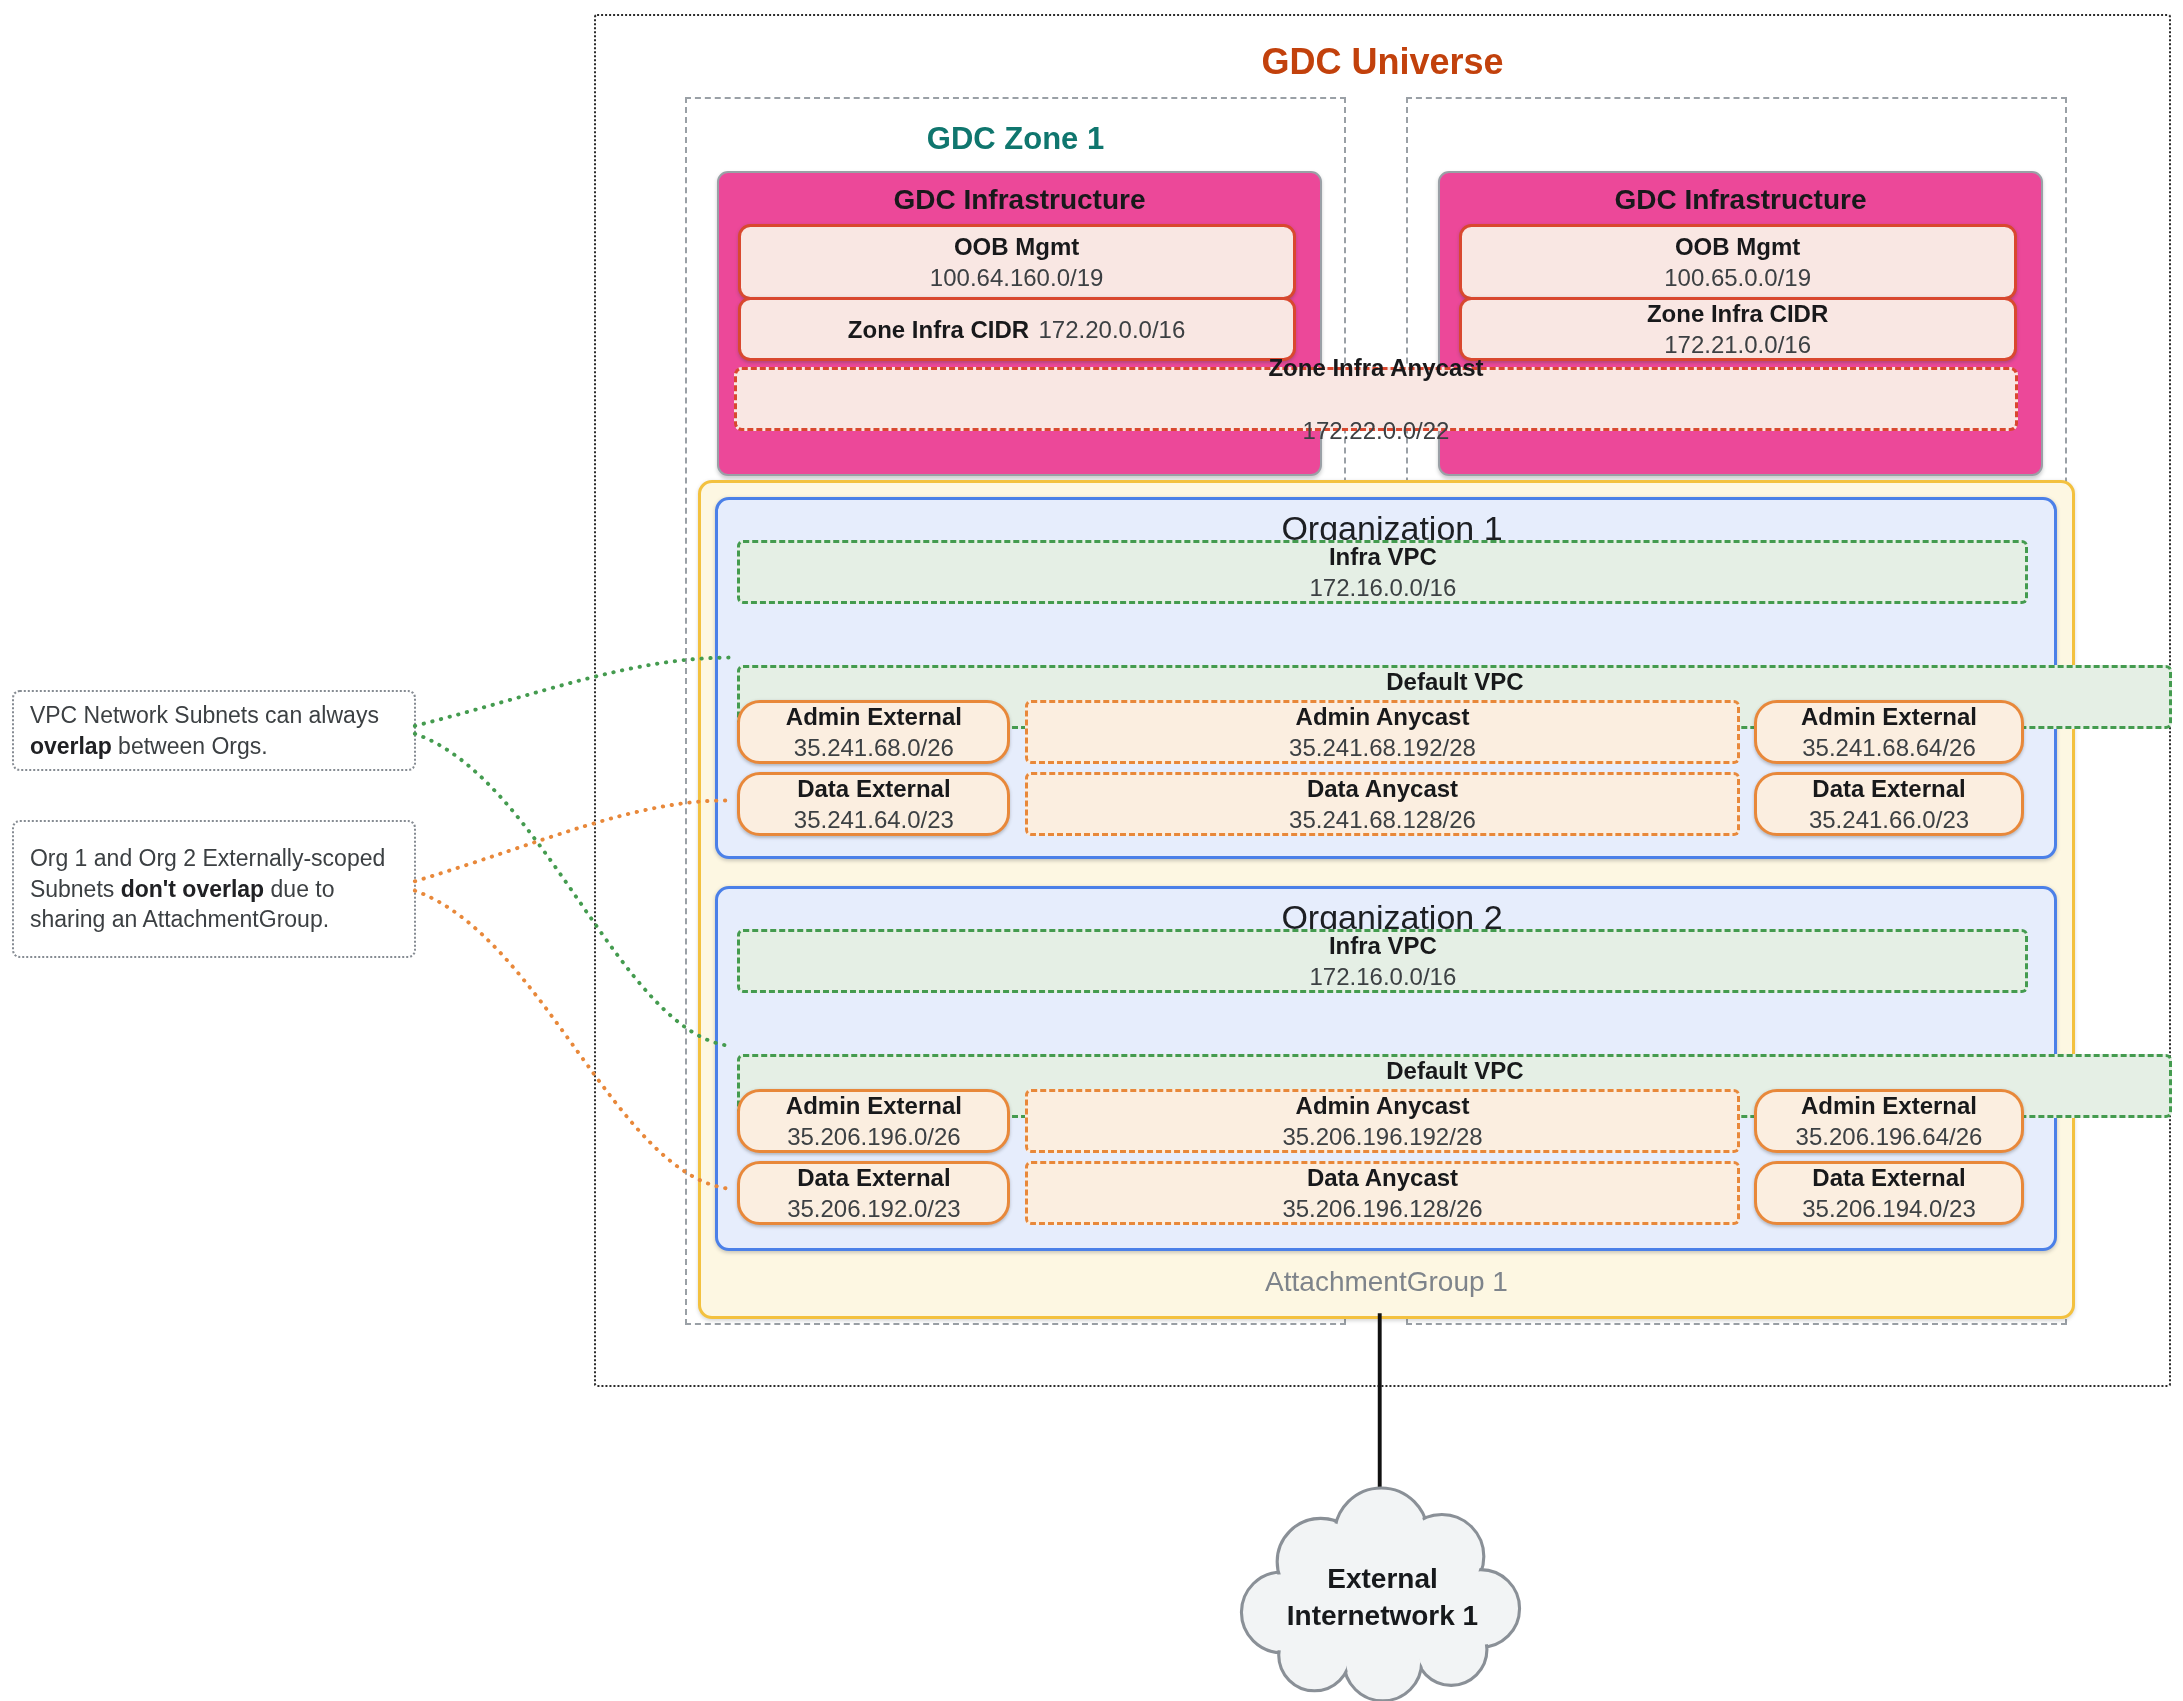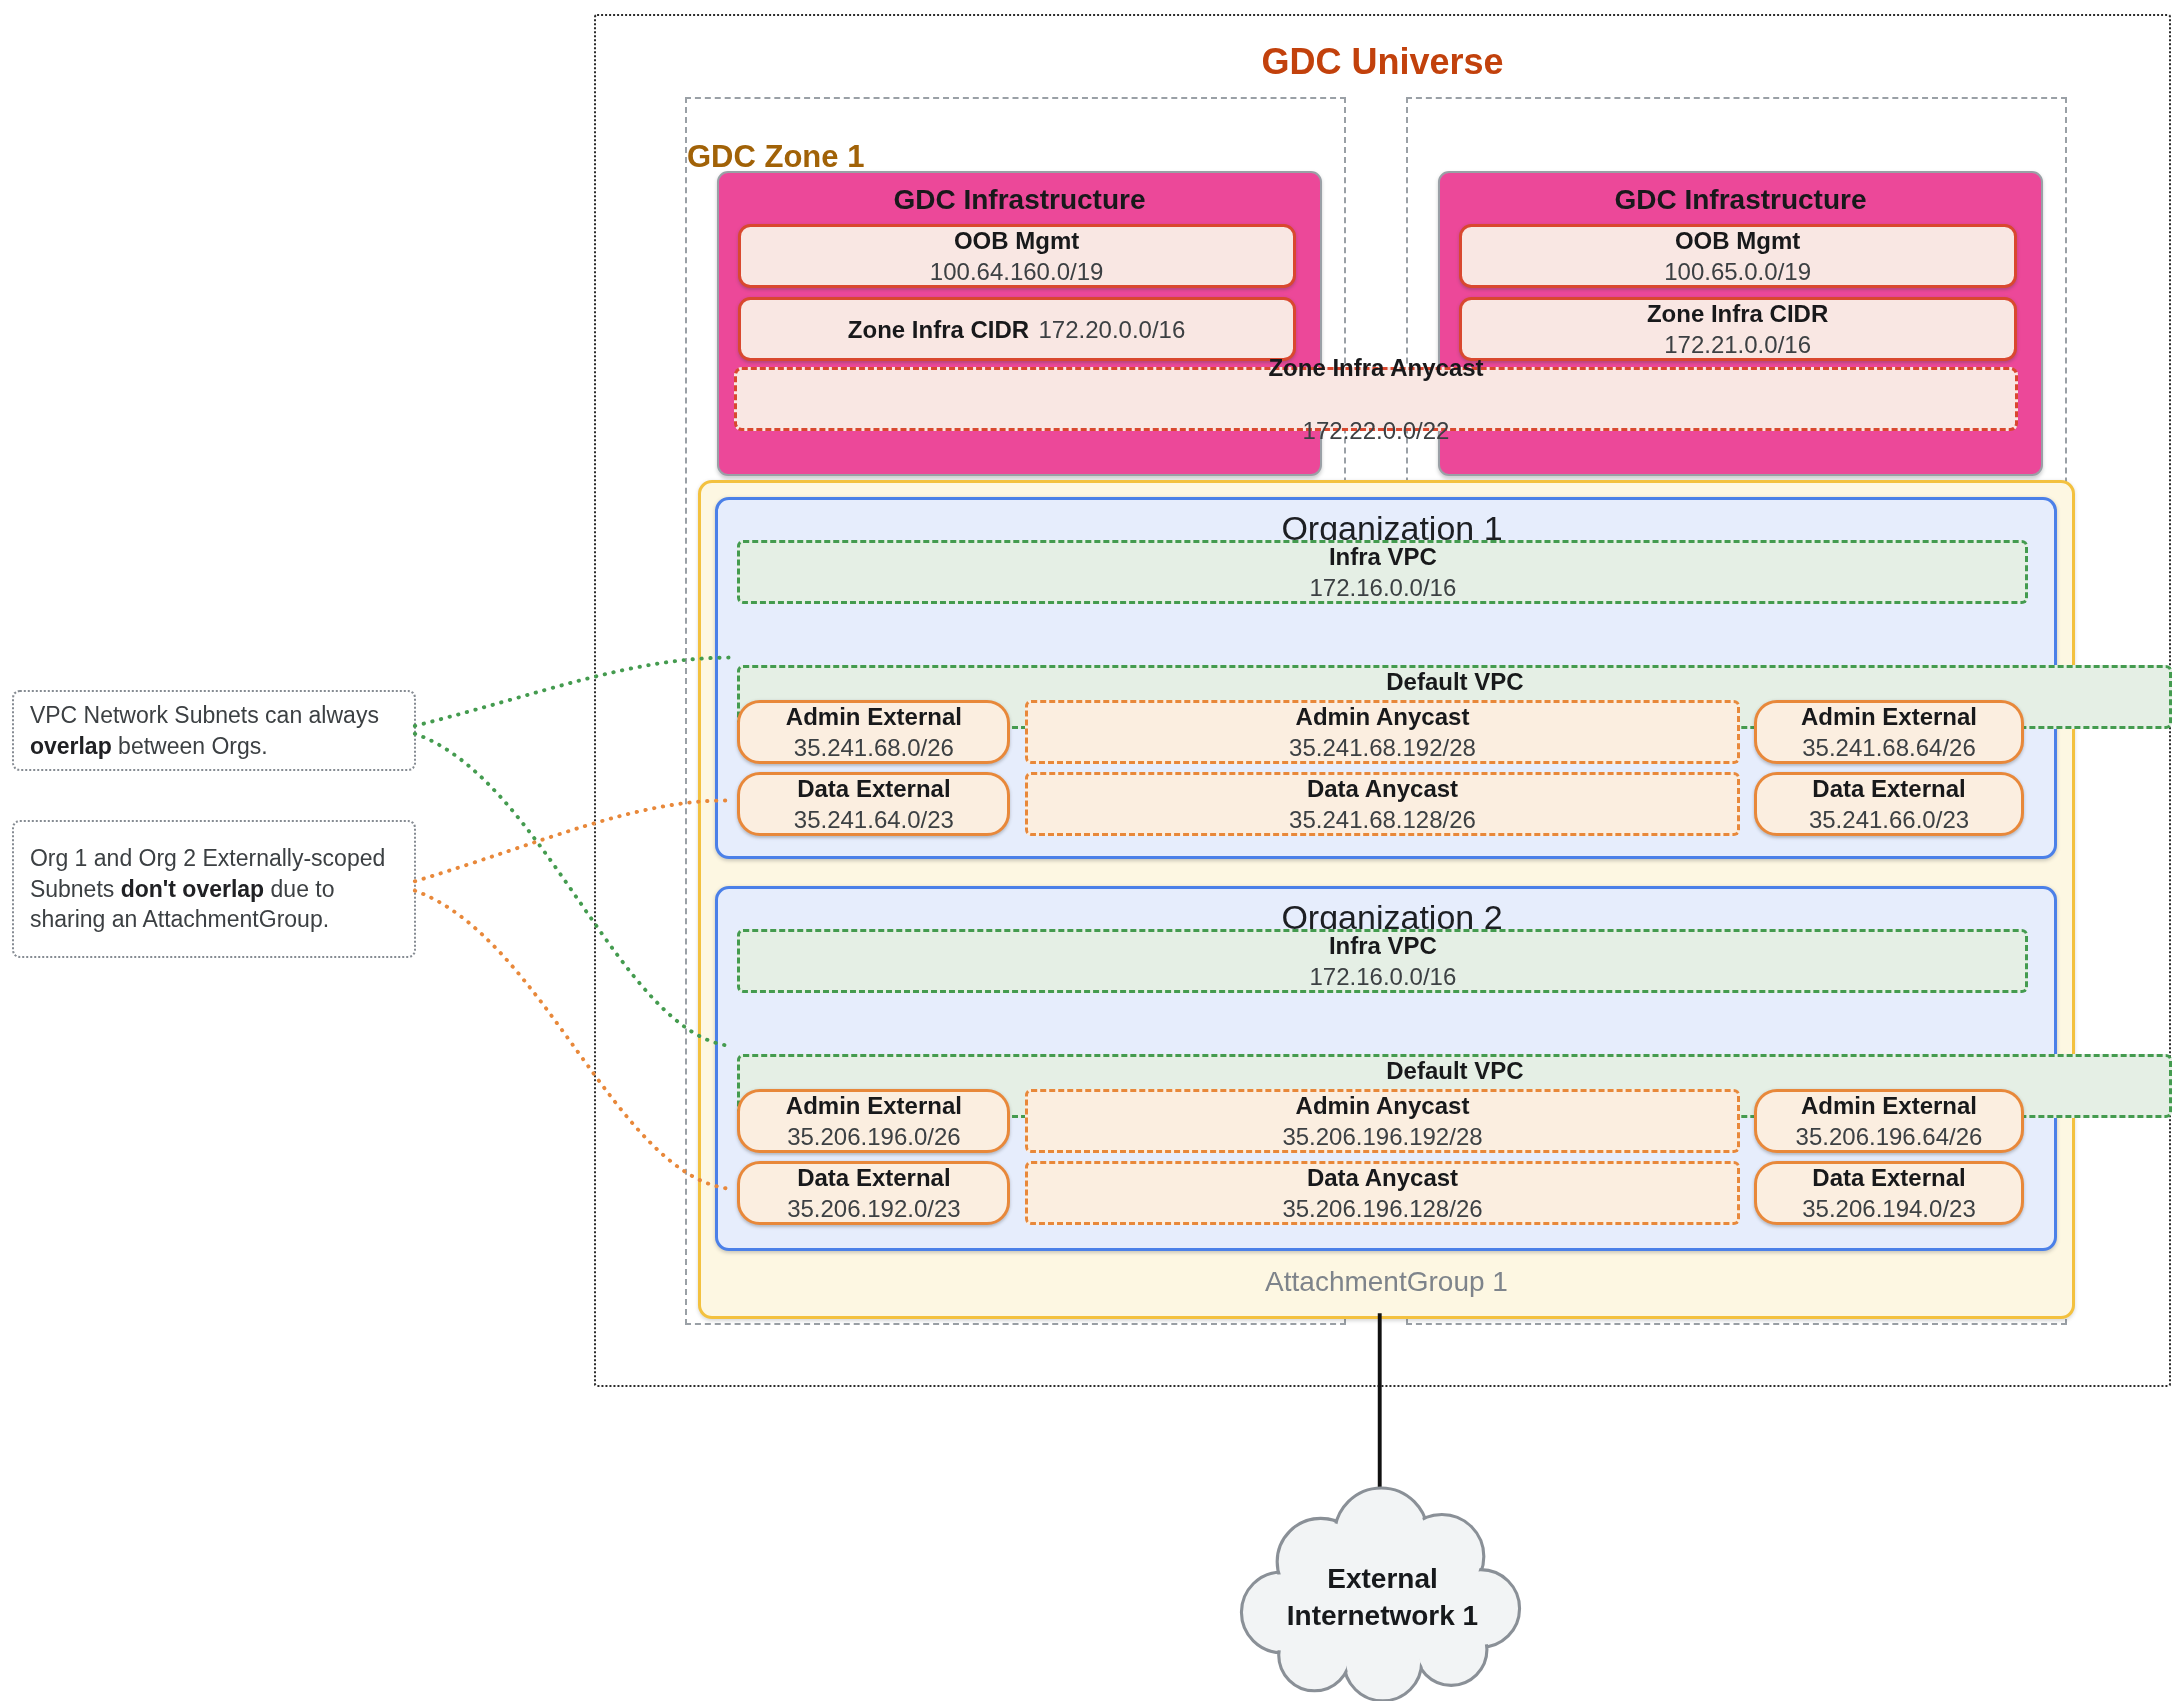--- a/index.html
+++ b/index.html
@@ -8,22 +8,22 @@
 
   
   .universe{position:absolute;left:594px;top:14px;width:1573px;height:1369px;
             border:2.3px dotted #2b2b2b;border-radius:3.1px;background:transparent;}
   .universe-title{position:absolute;left:0;right:0;top:25px;text-align:center;
             font-size:36px;font-weight:700;color:#c2410c;}
   .zone{position:absolute;top:97px;width:657px;height:1224px;
         border:2.3px dashed #9aa0a6;background:transparent;}
   .zone1{left:685px;}
   .zone2{left:1406px;}
-  .zone-title{position:absolute;left:0;right:0;top:40px;text-align:left;
-        font-size:31px;font-weight:700;color:#a16207;}
+  .zone-title{position:absolute;left:0;right:0;top:22px;text-align:center;
+        font-size:31px;font-weight:700;color:#0f766e;}
 
   .infra{position:absolute;left:30px;top:72px;width:601px;height:301px;
          background:#ec4899;border:2.3px solid #9aa0a6;border-radius:11px;
          box-shadow:0 2.3px 3.9px rgba(60,64,67,.25);}
   .infra-title{position:absolute;left:0;right:0;top:11px;text-align:center;
          font-size:28px;font-weight:700;color:#18191b;}
 
   
   .netbox{position:absolute;display:flex;flex-direction:column;align-items:center;
           justify-content:center;text-align:center;box-sizing:border-box;}
@@ -31,21 +31,21 @@
   .nb-value{font-weight:400;color:#3c4043;font-size:24px;line-height:31px;}
 
   .red-solid{background:#f9e7e3;border:3.1px solid #d9482f;border-radius:12.4px;
              box-shadow:0 1.6px 3.1px rgba(60,64,67,.3);}
   .red-dashed{background:#f9e7e3;border:3.1px dashed #d9482f;border-radius:7.8px;gap:32px;}
   .green-dashed{background:#e5efe5;border:3.1px dashed #449b4f;border-radius:6.2px;}
   .orange-solid{background:#fbeee0;border:3.1px solid #e8883a;border-radius:23px;
              box-shadow:0 1.6px 3.1px rgba(60,64,67,.3);}
   .orange-dashed{background:#fbeee0;border:3.1px dashed #e8883a;border-radius:6.2px;}
 
-  .oob{left:18.6px;top:51px;width:558px;height:64px;}
+  .oob{left:18.6px;top:51px;width:558px;height:76px;}
   .zcidr{left:18.6px;top:124px;width:558px;height:64px;}
   .cidr-inline{flex-direction:row;gap:9.3px;}
   .anycast-zone{left:734px;top:367px;width:1284px;height:64px;}
 
   
   .attachment{position:absolute;left:698px;top:480px;width:1371px;height:833px;
         background:#fdf7e2;border:3.1px solid #f3c13f;border-radius:14px;
         box-shadow:0 1.6px 3.9px rgba(60,64,67,.2);}
   .attachment-label{position:absolute;left:0;right:0;top:783px;text-align:center;
         font-size:28px;color:#7e848b;}

